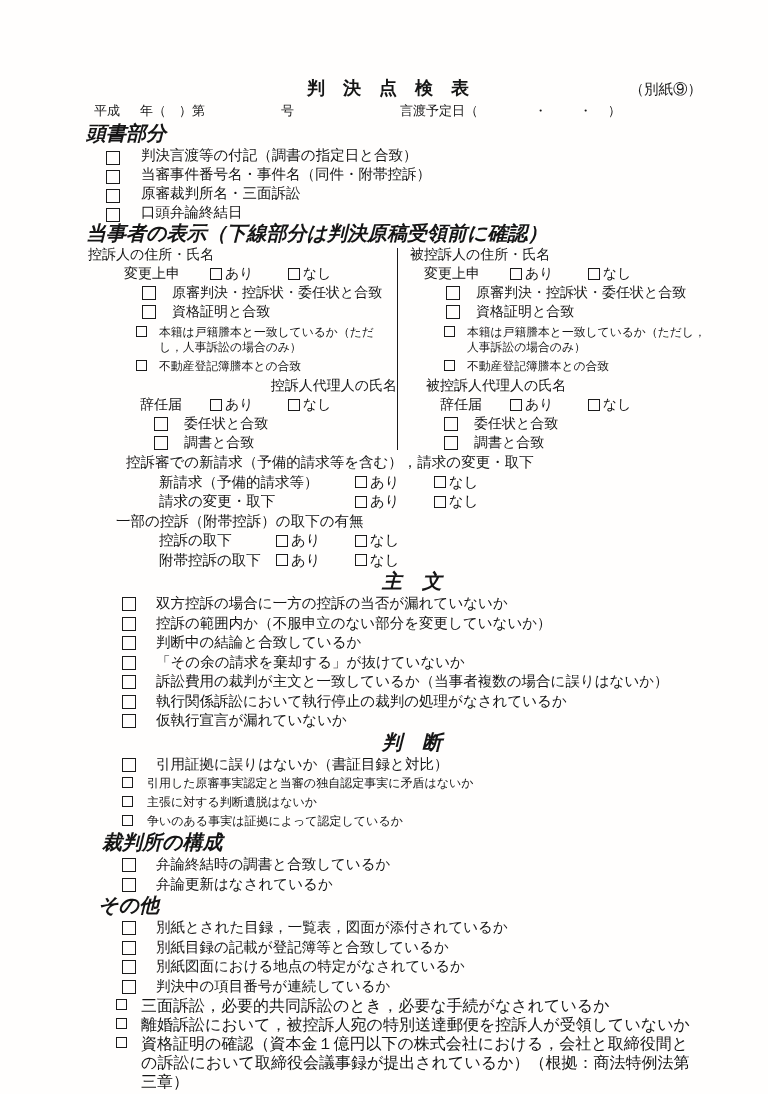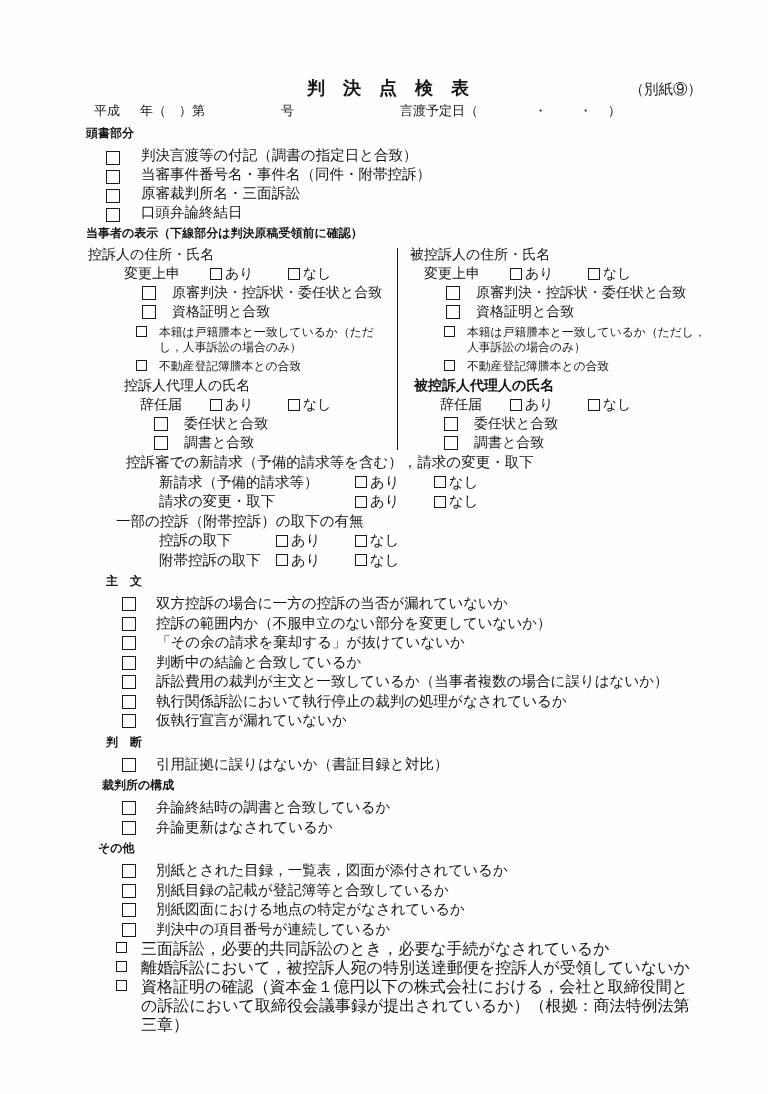--- a/index.html
+++ b/index.html
@@ -25,44 +25,44 @@
   .m-era { margin-left:8px; }
   .m-yr  { margin-left:20px; }
   .m-go  { margin-left:76px; }
   .m-dt  { margin-left:106px; }
   .m-d1  { margin-left:56px; }
   .m-d2  { margin-left:32px; }
   .m-cp  { margin-left:16px; }
 
   .h1 {
     font-family:"Liberation Sans","DejaVu Sans",sans-serif;
-    font-weight:700; font-size:12px; line-height:21px; margin:1px 0 2px 0;
+    font-weight:700; font-size:20px; line-height:21px; margin:1px 0 2px 0;font-style:italic;
   }
-  .ind20 { margin-left:20px; }
+  .ind20 { margin-left:28px;text-align:center; }
   .ind16 { margin-left:16px; }
   .ind12 { margin-left:12px; }
 
   
   .cb { display:inline-block; box-sizing:border-box; width:14px; height:14px;
         border:1.5px solid #1b1b1b; flex:none; }
   .cb.s  { width:12px; height:12px; border-width:1.4px; }
   .cb.xs { width:11px; height:11px; border-width:1.3px; }
 
   
   .trow { display:flex; align-items:flex-end; margin-left:20px; font-size:14.5px; line-height:19px; }
   .trow .cb { margin-right:21px; }
 
   
   .cols { display:flex; margin-top:1px; margin-bottom:1px; }
   .col-l { width:311px; }
   .vdiv { width:1px; background:#1b1b1b; margin:2px 0; }
   .col-r { flex:1; padding-left:10px; }
   .owner, .agent { font-size:14px; line-height:18px; margin-left:2px; }
-  .col-l .agent { margin-left:38px; }
-  .col-r .agent { margin-left:6px;font-weight:bold; }
+  .col-l .agent { margin-left:52px;text-align:right; }
+  .col-r .agent { margin-left:18px; }
   .optrow { display:flex; align-items:center; font-size:14px; line-height:19px; }
   .col-l .optrow { margin-left:38px; }
   .col-r .optrow { margin-left:16px; }
   .optrow .olbl { width:86px; box-sizing:border-box; }
   .optrow.res .olbl { padding-left:16px; }
   .opt { display:flex; align-items:center; }
   .opt .cb { margin-right:3px; }
   .opt + .opt { margin-left:34px; }
   .ckrow { display:flex; align-items:flex-start; font-size:14px; line-height:18px; margin-top:1px; }
   .col-l .ckrow { margin-left:56px; }
@@ -309,30 +309,30 @@
           <span class="lbl">双方控訴の場合に一方の控訴の当否が漏れていないか</span>
         </div>
 
         <div class="mrow">
           <span class="cb"></span>
           <span class="lbl">控訴の範囲内か（不服申立のない部分を変更していないか）</span>
         </div>
 
         <div class="mrow">
           <span class="cb"></span>
+          <span class="lbl">判断中の結論と合致しているか</span>
+        </div>
+
+        <div class="mrow">
+          <span class="cb"></span>
           <span class="lbl">「その余の請求を棄却する」が抜けていないか</span>
         </div>
 
         <div class="mrow">
           <span class="cb"></span>
-          <span class="lbl">判断中の結論と合致しているか</span>
-        </div>
-
-        <div class="mrow">
-          <span class="cb"></span>
           <span class="lbl">訴訟費用の裁判が主文と一致しているか（当事者複数の場合に誤りはないか）</span>
         </div>
 
         <div class="mrow">
           <span class="cb"></span>
           <span class="lbl">執行関係訴訟において執行停止の裁判の処理がなされているか</span>
         </div>
 
         <div class="mrow">
           <span class="cb"></span>
@@ -344,20 +344,37 @@
   <div>
     <div class="h1 ind20">判　断</div>
     <div>
 
         <div class="mrow">
           <span class="cb"></span>
           <span class="lbl">引用証拠に誤りはないか（書証目録と対比）</span>
         </div>
 
       </div>
+    <div>
+
+        <div class="mrow sm">
+          <span class="cb xs"></span>
+          <span class="lbl">引用した原審事実認定と当審の独自認定事実に矛盾はないか</span>
+        </div>
+
+        <div class="mrow sm">
+          <span class="cb xs"></span>
+          <span class="lbl">主張に対する判断遺脱はないか</span>
+        </div>
+
+        <div class="mrow sm">
+          <span class="cb xs"></span>
+          <span class="lbl">争いのある事実は証拠によって認定しているか</span>
+        </div>
+      </div>
   </div>
 
   <div>
     <div class="h1 ind16">裁判所の構成</div>
     <div>
 
         <div class="mrow">
           <span class="cb"></span>
           <span class="lbl">弁論終結時の調書と合致しているか</span>
         </div>

